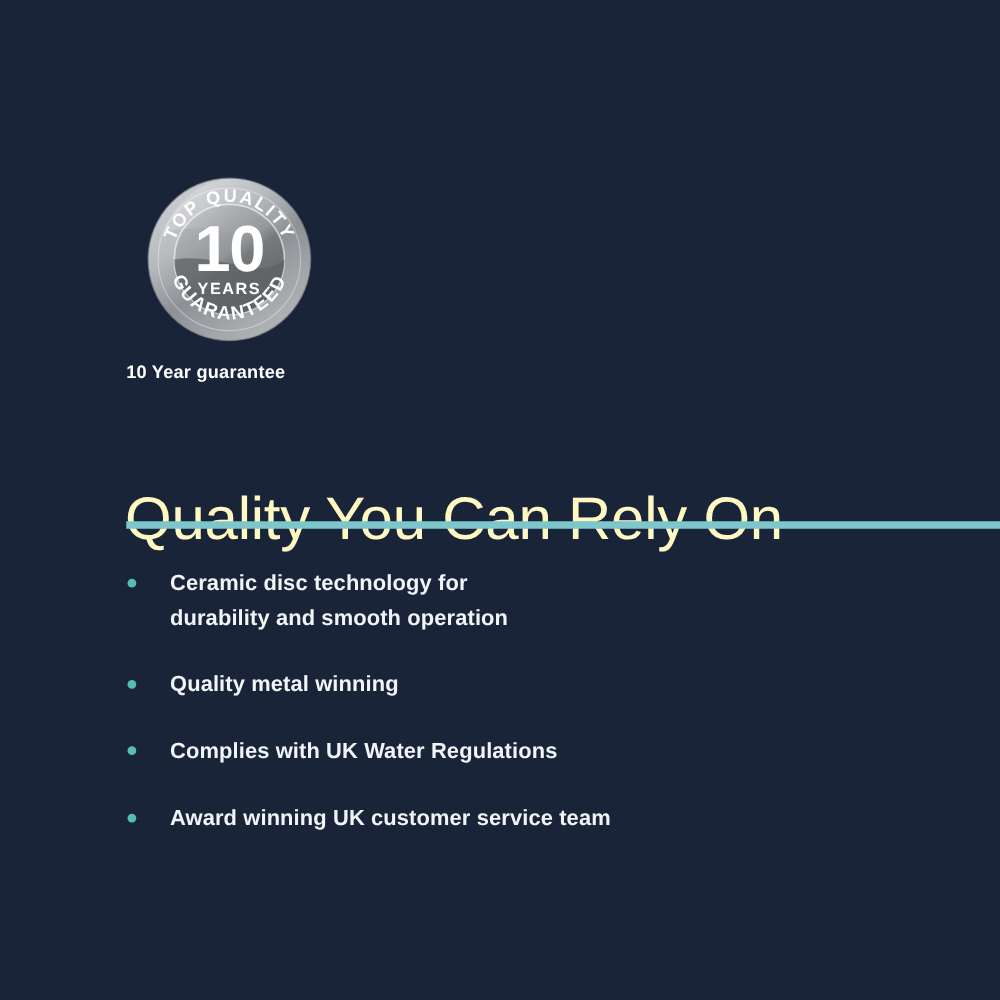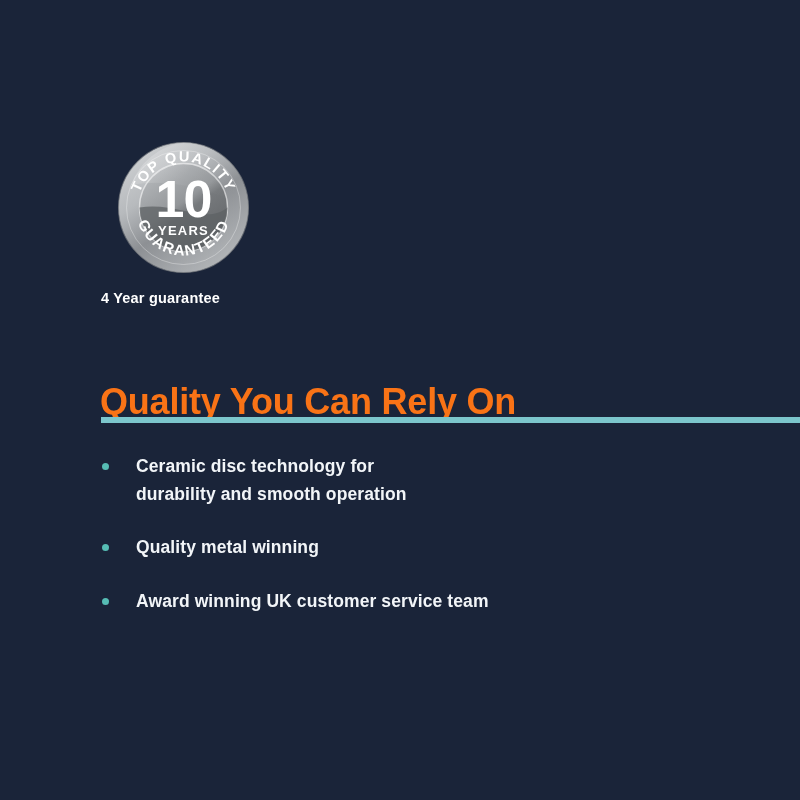--- a/index.html
+++ b/index.html
@@ -47,23 +47,23 @@
     color: #ffffff;
     letter-spacing: 0.2px;
     white-space: nowrap;
   }
 
   
   .heading {
     position: absolute;
     left: 100px;
     top: 358px;
-    font-size: 36px;
-    font-weight: bold;
-    color: #f97316;
+    font-size: 48px;
+    font-weight: normal;
+    color: #fef9c3;
     letter-spacing: -0.2px;
     line-height: 1.1;
     white-space: nowrap;
   }
 
   
   .divider {
     position: absolute;
     left: 101px;
     top: 417px;
@@ -155,35 +155,39 @@
       </text>
       <text font-family="'Liberation Sans', sans-serif" font-size="15" font-weight="bold" fill="#ffffff" letter-spacing="1.4">
         <textPath href="#arcBottom" startOffset="50%" text-anchor="middle">GUARANTEED</textPath>
       </text>
 
       <text x="66.5" y="76" text-anchor="middle" font-family="'Liberation Sans', sans-serif" font-size="52" font-weight="bold" fill="#ffffff" letter-spacing="-1">10</text>
       <text x="66.5" y="94" text-anchor="middle" font-family="'Liberation Sans', sans-serif" font-size="13" font-weight="bold" fill="#ffffff" letter-spacing="1.2">YEARS</text>
     </svg>
   </div>
 
-  <div class="guarantee-caption">4 Year guarantee</div>
+  <div class="guarantee-caption">10 Year guarantee</div>
 
   <h1 class="heading">Quality You Can Rely On</h1>
 
   <div class="divider"></div>
 
   <ul class="bullet-list">
     <li class="bullet-item">
       <span class="bullet-dot"></span>
       <span class="bullet-text">Ceramic disc technology for
 durability and smooth operation</span>
     </li>
     <li class="bullet-item">
       <span class="bullet-dot"></span>
       <span class="bullet-text">Quality metal winning</span>
     </li>
     <li class="bullet-item">
       <span class="bullet-dot"></span>
+      <span class="bullet-text">Complies with UK Water Regulations</span>
+    </li>
+    <li class="bullet-item">
+      <span class="bullet-dot"></span>
       <span class="bullet-text">Award winning UK customer service team</span>
     </li>
   </ul>
 
 </div>
 
 </body></html>

